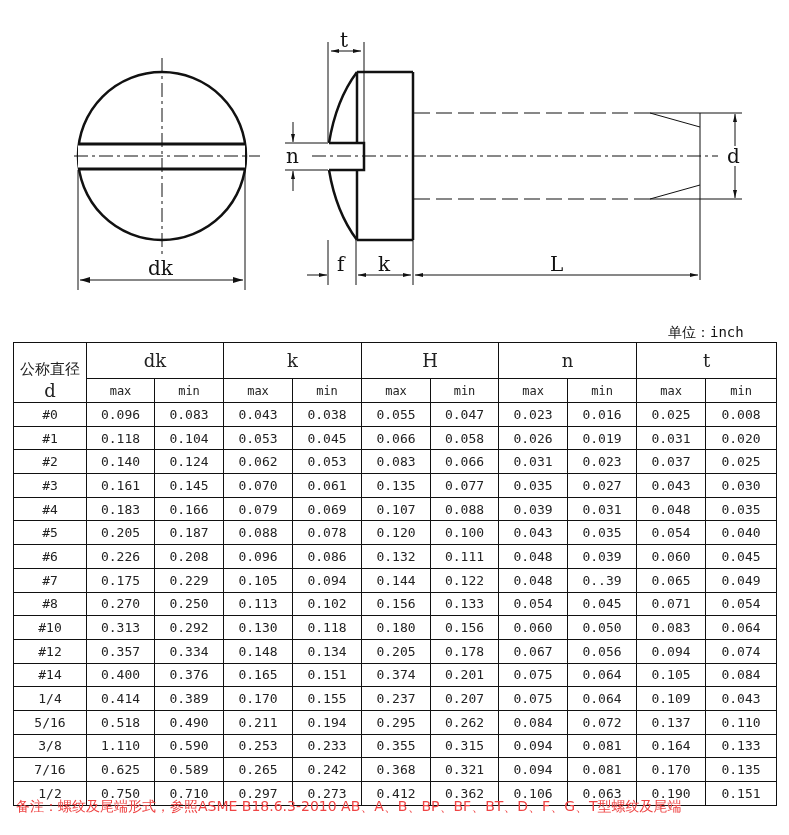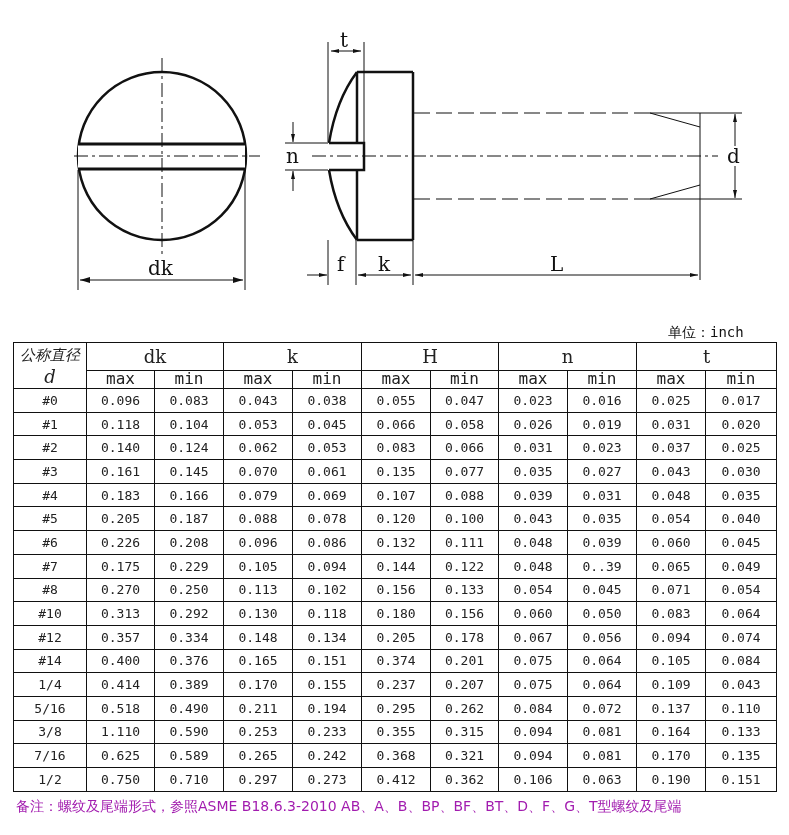--- a/index.html
+++ b/index.html
@@ -4,24 +4,24 @@
 <style>
   html,body{margin:0;padding:0;background:#fff;}
   body{width:789px;height:835px;position:relative;overflow:hidden;font-family:"DejaVu Serif","Liberation Serif",serif;color:#111;}
   .drawing{position:absolute;left:0;top:0;width:789px;height:320px;}
   .drawing svg{position:absolute;left:0;top:0;}
   .dim-label{position:absolute;font-family:"DejaVu Serif","Liberation Serif",serif;font-size:20px;line-height:20px;color:#111;}
   .unit{position:absolute;left:668px;top:324px;font-size:14px;font-family:"DejaVu Sans Mono","Liberation Mono",monospace;}
   table.spec{position:absolute;left:13px;top:342px;border-collapse:collapse;table-layout:fixed;width:763px;}
   table.spec td{border:1.5px solid #111;text-align:center;padding:0;font-family:"DejaVu Sans Mono","Liberation Mono",monospace;font-size:13px;height:22.7px;color:#222;white-space:nowrap;}
   table.spec td.grp{font-family:"DejaVu Serif","Liberation Serif",serif;font-size:18px;height:26px;}
-  table.spec td.sub{height:17px;font-size:16px;line-height:14px;}
-  table.spec td.corner{font-family:"DejaVu Sans","Liberation Sans",sans-serif;font-size:15px;line-height:22px;vertical-align:top;padding-top:1px;font-style:italic;}
+  table.spec td.sub{height:17px;font-size:12px;line-height:14px;}
+  table.spec td.corner{font-family:"DejaVu Sans","Liberation Sans",sans-serif;font-size:15px;line-height:22px;vertical-align:top;padding-top:15px;}
   table.spec td.corner .d{font-family:"DejaVu Serif","Liberation Serif",serif;font-size:18px;display:block;}
-  .note{position:absolute;left:16px;top:798px;font-family:"DejaVu Sans","Liberation Sans",sans-serif;font-size:14px;white-space:nowrap;color:#a21caf;}
+  .note{position:absolute;left:16px;top:798px;font-family:"DejaVu Sans","Liberation Sans",sans-serif;font-size:14px;white-space:nowrap;color:#ef4444;}
 </style>
 </head>
 <body>
 
 <div class="drawing">
   <svg width="789" height="320" viewBox="0 0 789 320">
 
     <g stroke="#111" fill="none">
       <circle cx="162" cy="156" r="84" stroke-width="2.5"></circle>
       <rect x="78" y="144" width="167" height="26" fill="#fff" stroke="none"></rect>
@@ -145,21 +145,21 @@
         <td>#0</td>
         <td>0.096</td>
         <td>0.083</td>
         <td>0.043</td>
         <td>0.038</td>
         <td>0.055</td>
         <td>0.047</td>
         <td>0.023</td>
         <td>0.016</td>
         <td>0.025</td>
-        <td>0.017</td>
+        <td>0.008</td>
       </tr>
       <tr>
         <td>#1</td>
         <td>0.118</td>
         <td>0.104</td>
         <td>0.053</td>
         <td>0.045</td>
         <td>0.066</td>
         <td>0.058</td>
         <td>0.026</td>

